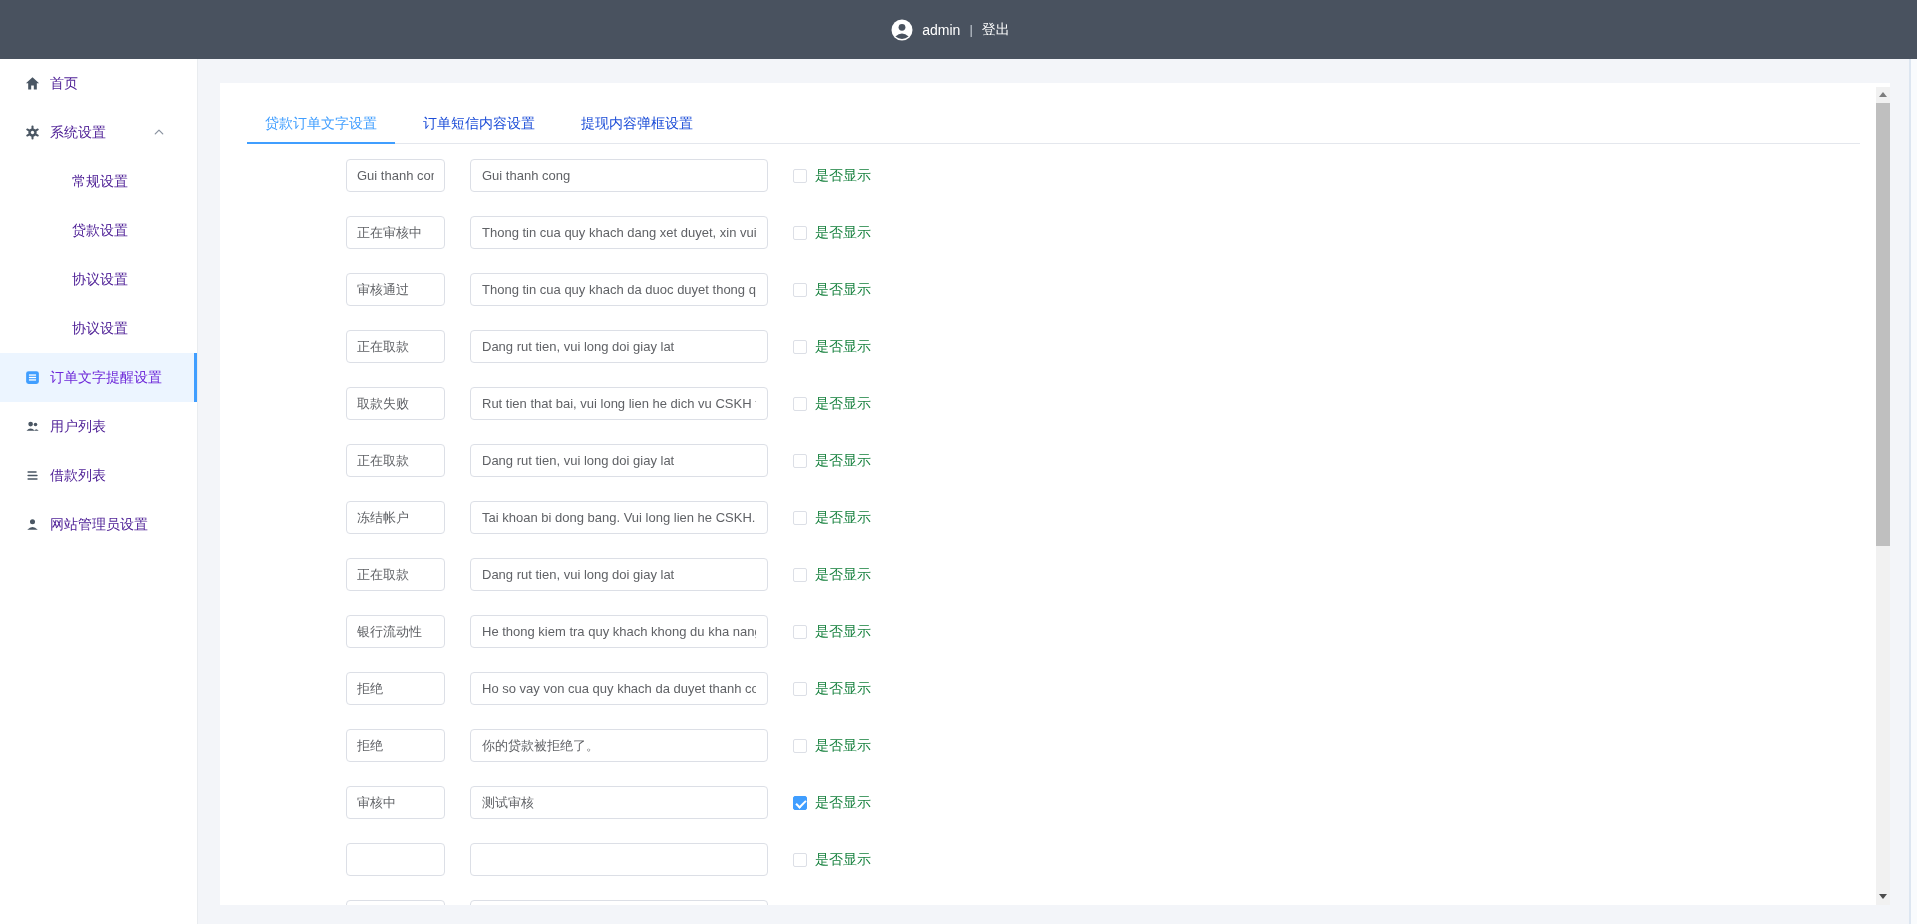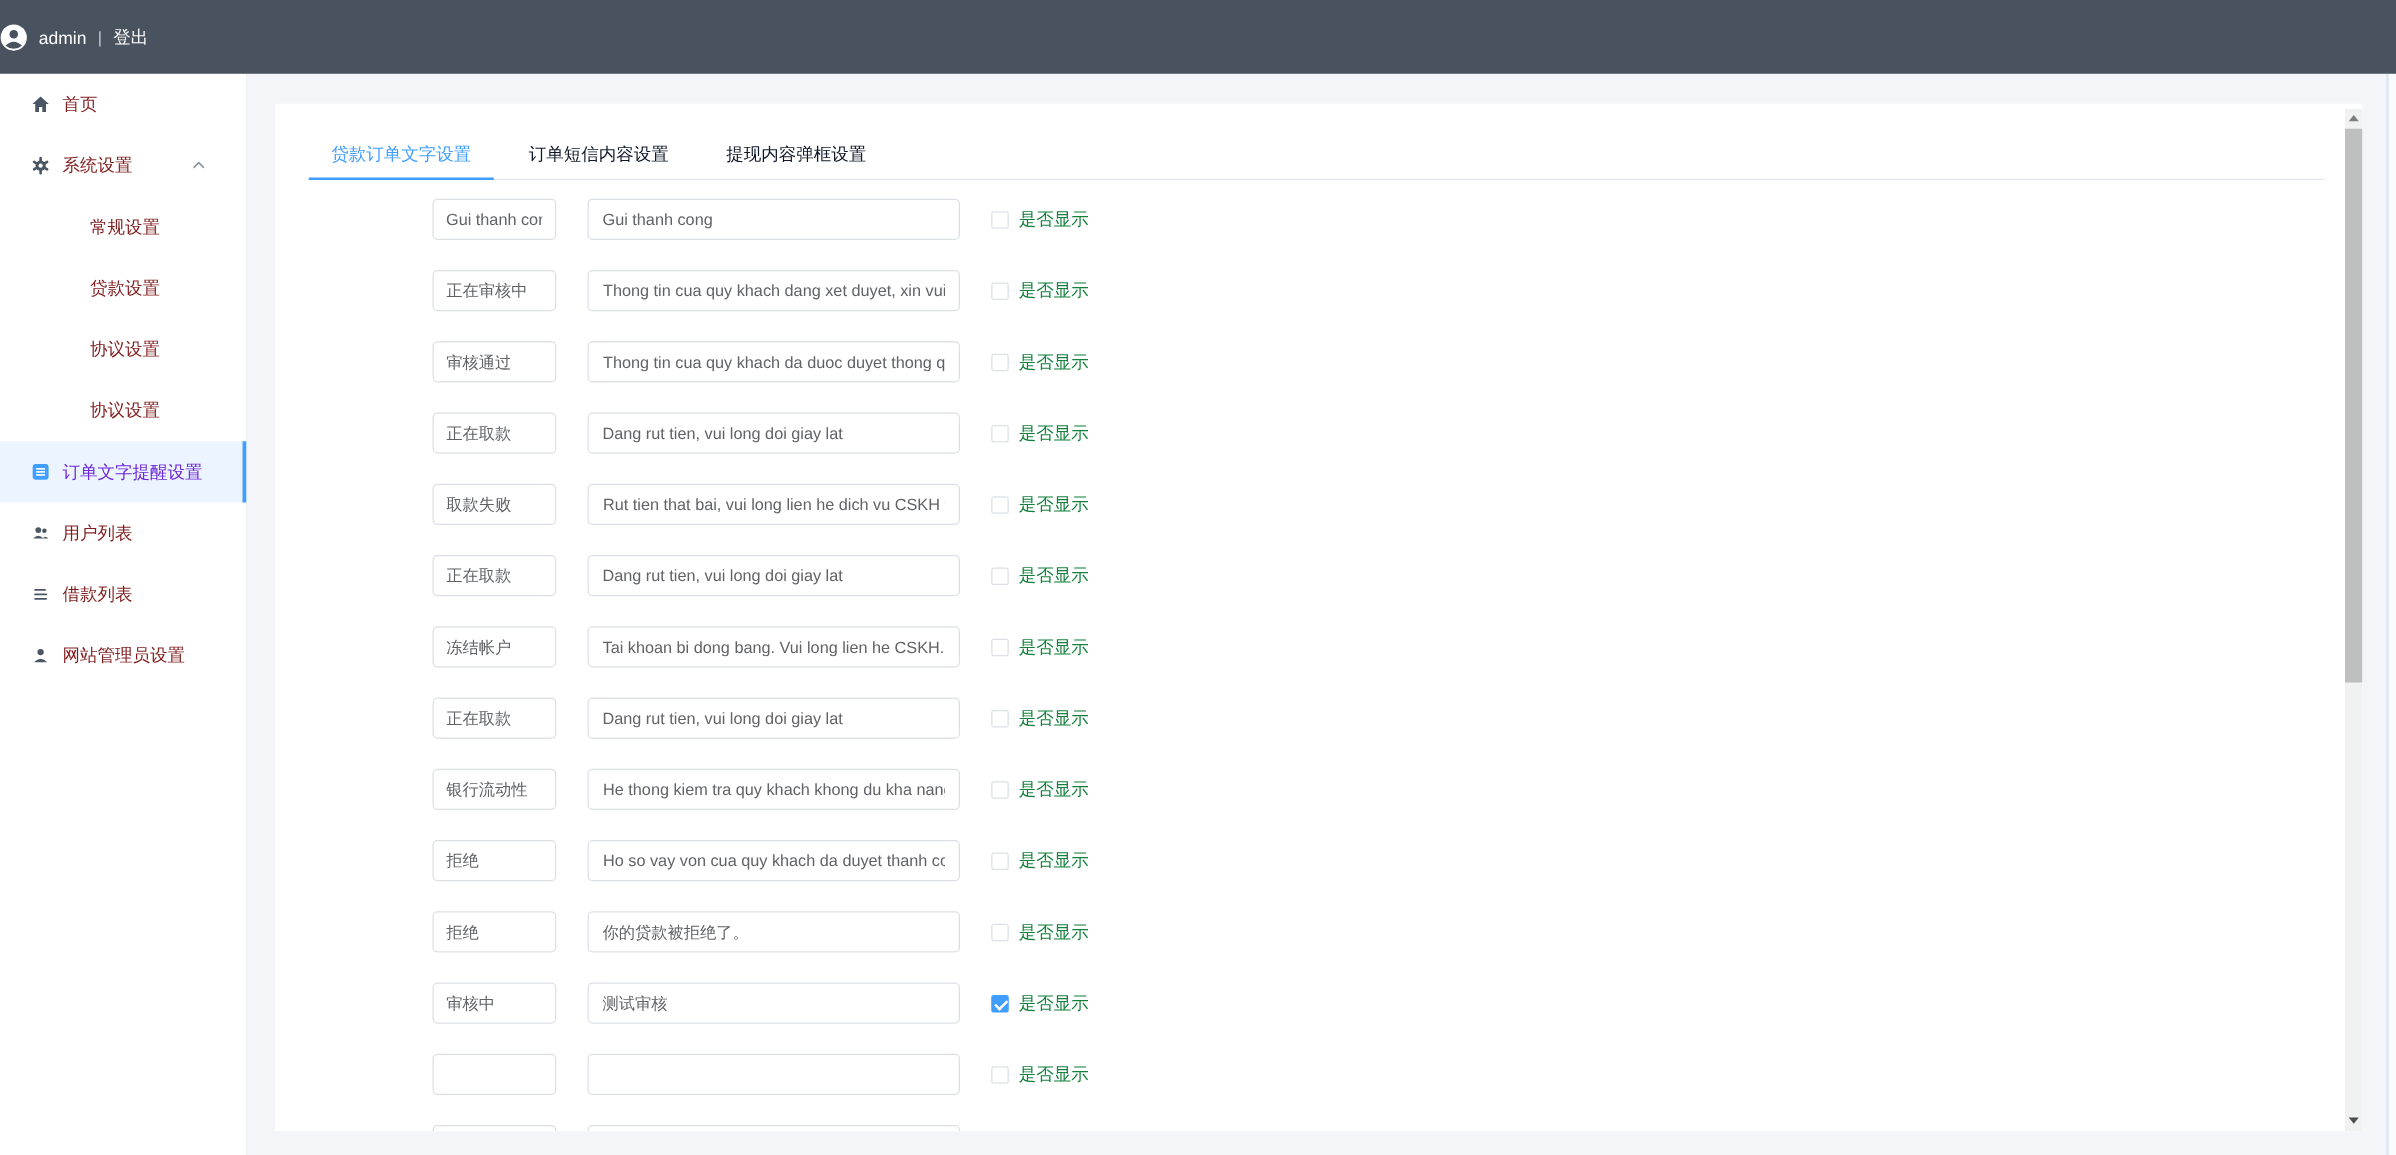--- a/index.html
+++ b/index.html
@@ -6,54 +6,54 @@
   html,body { width:1917px; height:924px; overflow:hidden; }
   body {
     position:relative;
     font-family:"Liberation Sans","DejaVu Sans",sans-serif;
     background:#f3f5f9;
     color:#303133;
   }
   
   .topbar {
     position:absolute; top:0; left:0; width:1917px; height:59px;
-    background:#49525f; display:flex; align-items:center; justify-content:flex-start;
+    background:#49525f; display:flex; align-items:center; justify-content:center;
     padding-right:16px; z-index:30;
   }
   .topbar .user-area { display:flex; align-items:center; gap:9px; color:#ffffff; font-size:14px; }
   .topbar .divider { color:#c6ccd4; font-size:13px; }
   .topbar .logout { color:#ffffff; cursor:pointer; }
   
   .sidebar {
     position:absolute; top:59px; left:0; bottom:0; width:198px;
     background:#ffffff; border-right:1px solid #e9ecef; z-index:20;
   }
   .menu-item {
     position:relative; height:49px; display:flex; align-items:center;
-    padding-left:24px; font-size:14px; color:#7f1d1d; cursor:pointer;
+    padding-left:24px; font-size:14px; color:#4c1d95; cursor:pointer;
   }
   .menu-item .mi-icon { width:16px; height:16px; display:inline-flex; align-items:center; justify-content:center; margin-right:10px; }
   .menu-item.sub { padding-left:72px; }
   .menu-item .chevron { position:absolute; right:32px; top:17px; }
   .menu-item.active { background:#ecf5ff; color:#6d28d9; }
   .menu-item.active::after {
     content:""; position:absolute; right:0; top:0; width:3px; height:100%; background:#409eff;
   }
   
   .main-card {
     position:absolute; left:220px; top:83px; width:1670px; height:822px;
     background:#ffffff; overflow:hidden; z-index:10;
   }
   .tabbar {
     position:absolute; left:27px; right:30px; top:20px; height:41px;
     border-bottom:1px solid #e4e7ed; display:flex;
   }
   .tab {
     height:41px; line-height:40px; padding:0 18px; margin-right:10px;
-    font-size:14px; color:#0f172a; cursor:pointer; white-space:nowrap;
+    font-size:14px; color:#1d4ed8; cursor:pointer; white-space:nowrap;
   }
   .tab.active { color:#409eff; border-bottom:2px solid #409eff; }
   .rows { position:absolute; left:126px; top:76px; }
   .form-row { display:flex; align-items:center; height:33px; margin-bottom:24px; }
   .ipt {
     height:33px; border:1px solid #dcdfe6; border-radius:4px; background:#fff;
     font-size:13px; color:#606266; outline:none;
     font-family:"Liberation Sans","DejaVu Sans",sans-serif;
     white-space:nowrap; overflow:hidden;
   }

